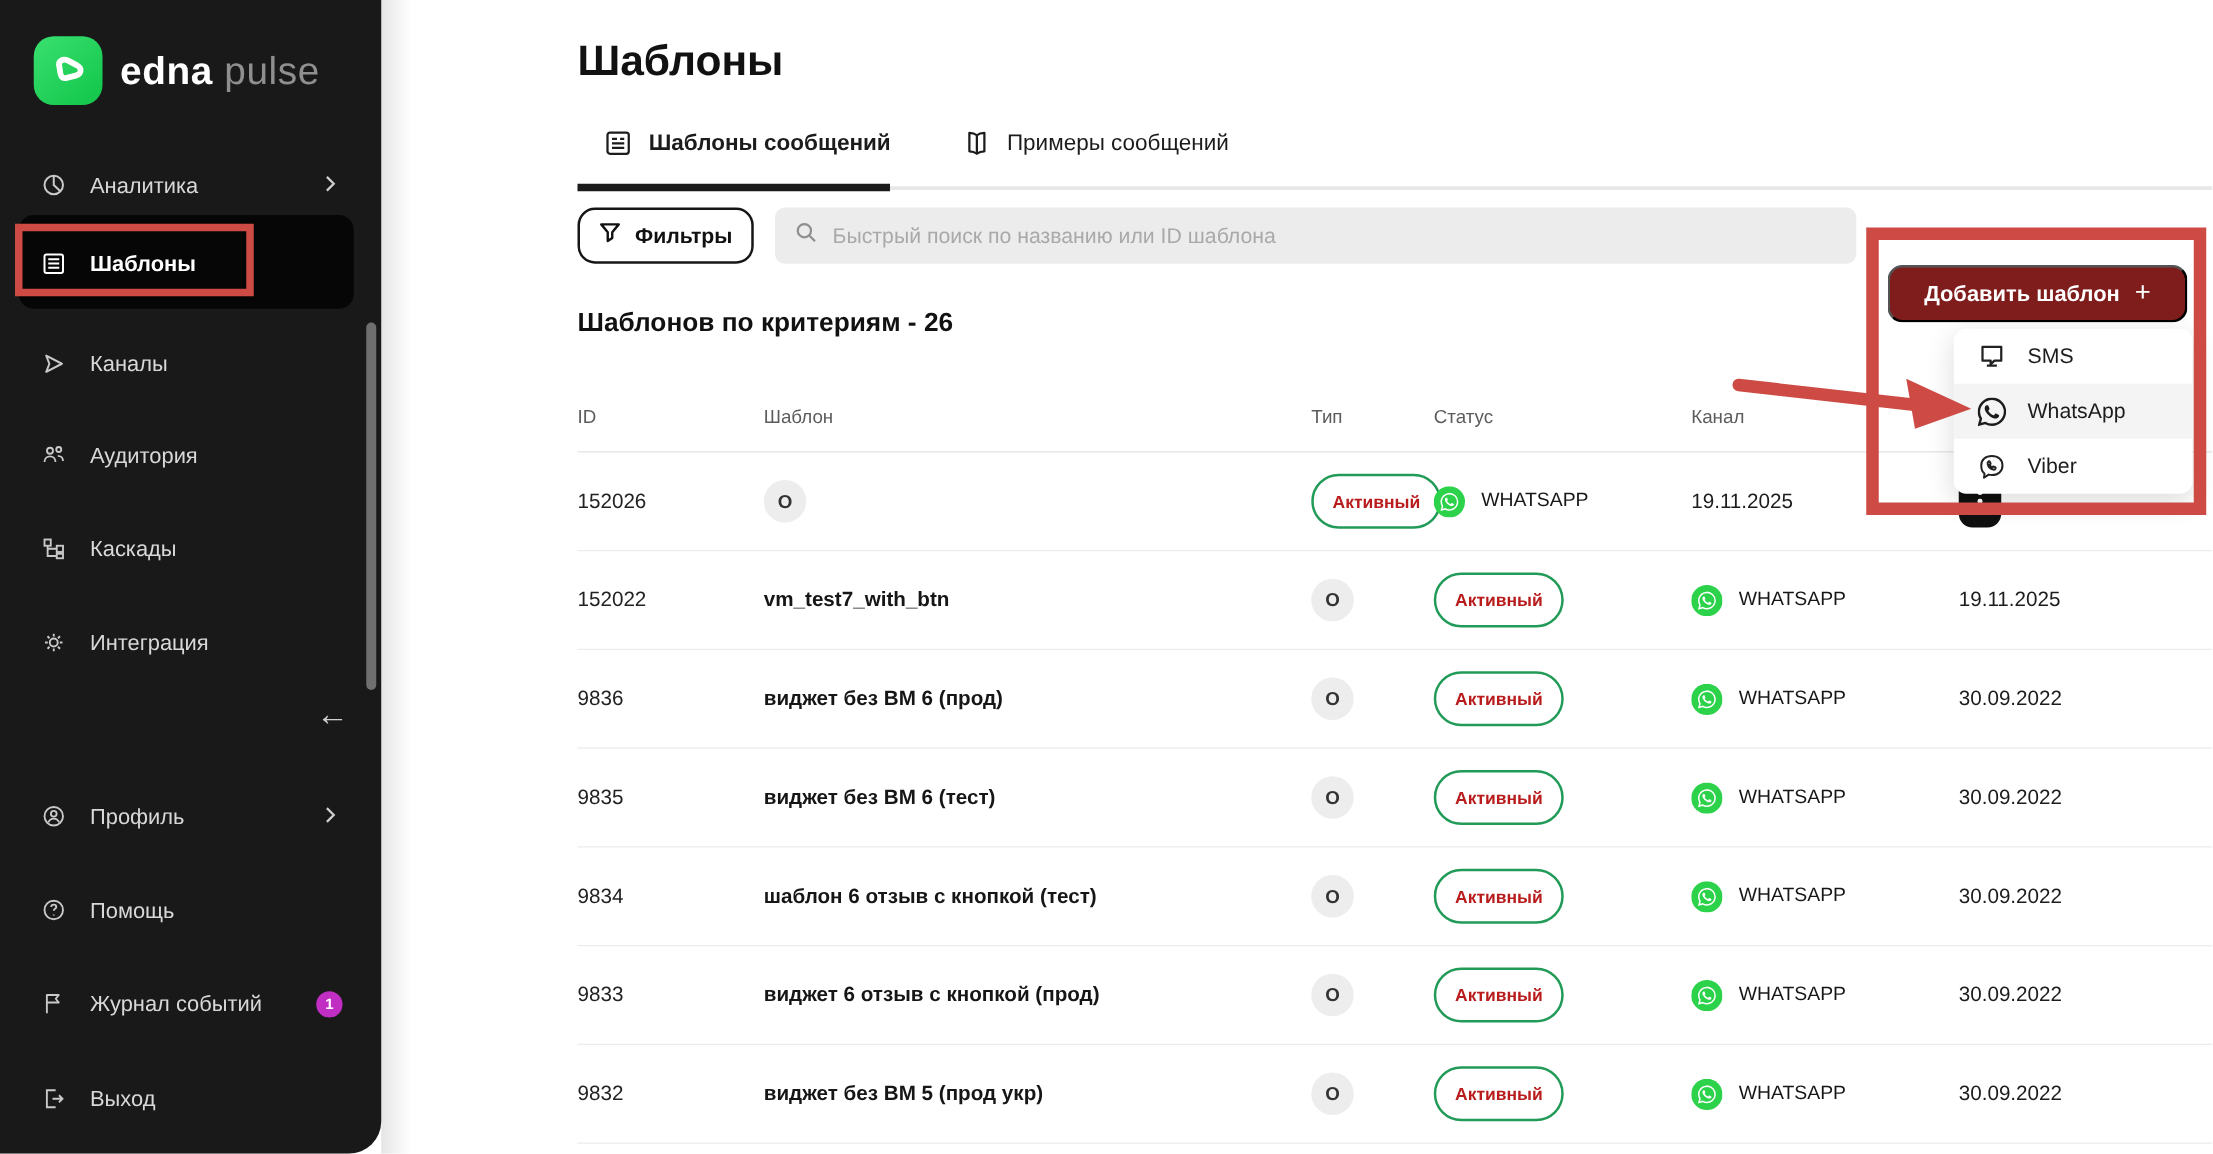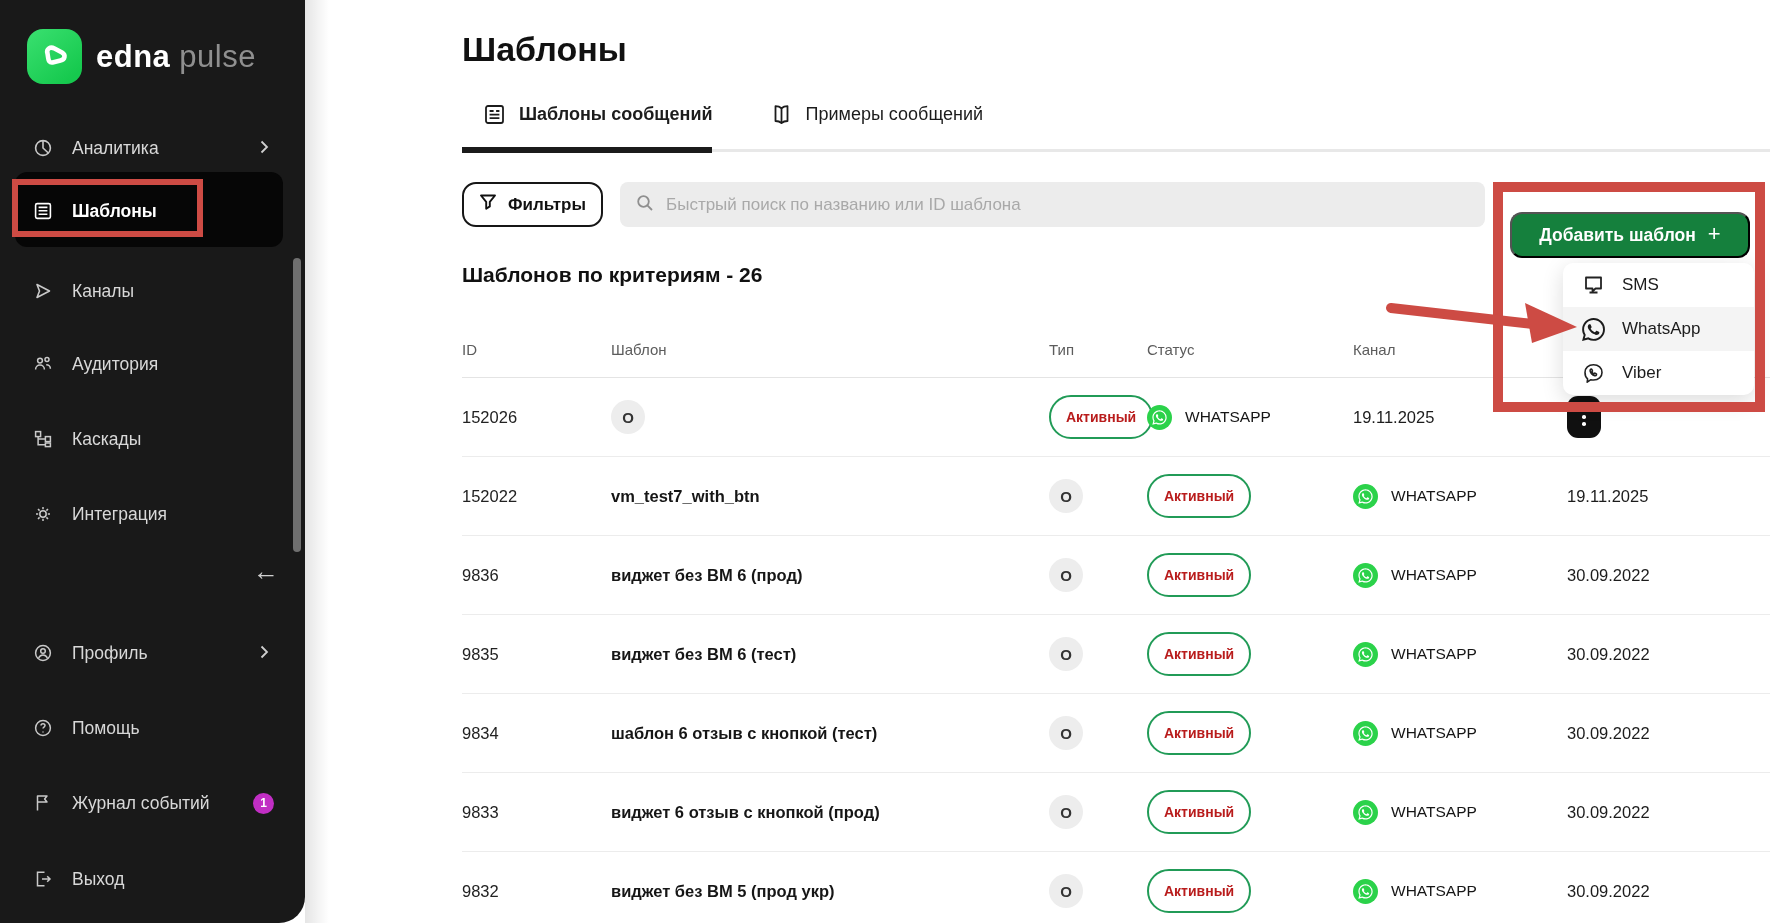--- a/index.html
+++ b/index.html
@@ -52,21 +52,21 @@
   }
   
   .content { position:absolute; left:462px; top:0; right:0; z-index:2; }
   .page-title { margin-top:30px; font-size:34px; font-weight:bold; color:#111; }
   .tabs { position:relative; margin-top:34px; padding-left:21px; display:flex; gap:57px;
           border-bottom:3px solid #e8e8e8; padding-bottom:23px; width:1308px; }
   .tab { display:flex; align-items:center; gap:13px; font-size:18px; color:#1c1c1c; cursor:pointer; }
   .tab .ticn { width:23px; height:23px; color:#1c1c1c; }
   .tab.active { font-weight:bold; }
   .active-underline { position:absolute; left:0; bottom:-4px; width:250px; height:6px; background:#1b1b1b; }
-  .toolbar { margin-top:30px; display:flex; align-items:center; }
+  .toolbar { margin-top:14px; display:flex; align-items:center; }
   .filters-btn {
     width:141px; height:45px; border:2px solid #161616; border-radius:14px; background:#fff;
     display:flex; align-items:center; justify-content:center; gap:11px;
     font-size:17px; font-weight:bold; color:#111; cursor:pointer;
   }
   .search-box {
     margin-left:17px; width:865px; height:45px; background:#ececec; border-radius:8px;
     display:flex; align-items:center; padding:0 16px; gap:12px;
   }
   .search-box input {
@@ -94,21 +94,21 @@
   .channel-cell { display:flex; align-items:center; gap:13px; font-size:15.5px; color:#161616; }
   .wa-badge { width:25px; height:25px; flex:0 0 auto; }
   .kebab-btn {
     width:34px; height:42px; background:#101010; border-radius:11px; cursor:pointer;
     display:flex; flex-direction:column; align-items:center; justify-content:center; gap:3.5px;
   }
   .kebab-btn i { width:3.5px; height:3.5px; border-radius:50%; background:#fff; }
   
   .add-btn {
     position:absolute; left:1510px; top:212px; width:240px; height:46px; z-index:20;
-    background:#15803d; color:#fff; border-radius:12px; cursor:pointer;
+    background:#7f1d1d; color:#fff; border-radius:12px; cursor:pointer;
     display:flex; align-items:center; justify-content:center; gap:12px;
     font-size:17.5px; font-weight:bold;
   }
   .add-btn .plus { font-size:22px; font-weight:400; margin-top:-2px; }
   .add-menu {
     position:absolute; left:1563px; top:263px; width:191px; z-index:19;
     background:#fff; border-radius:10px; box-shadow:0 6px 22px rgba(0,0,0,.14); overflow:hidden;
   }
   .menu-item { height:44px; display:flex; align-items:center; gap:17px; padding-left:19px;
                font-size:17px; color:#1c1c1c; cursor:pointer; }

